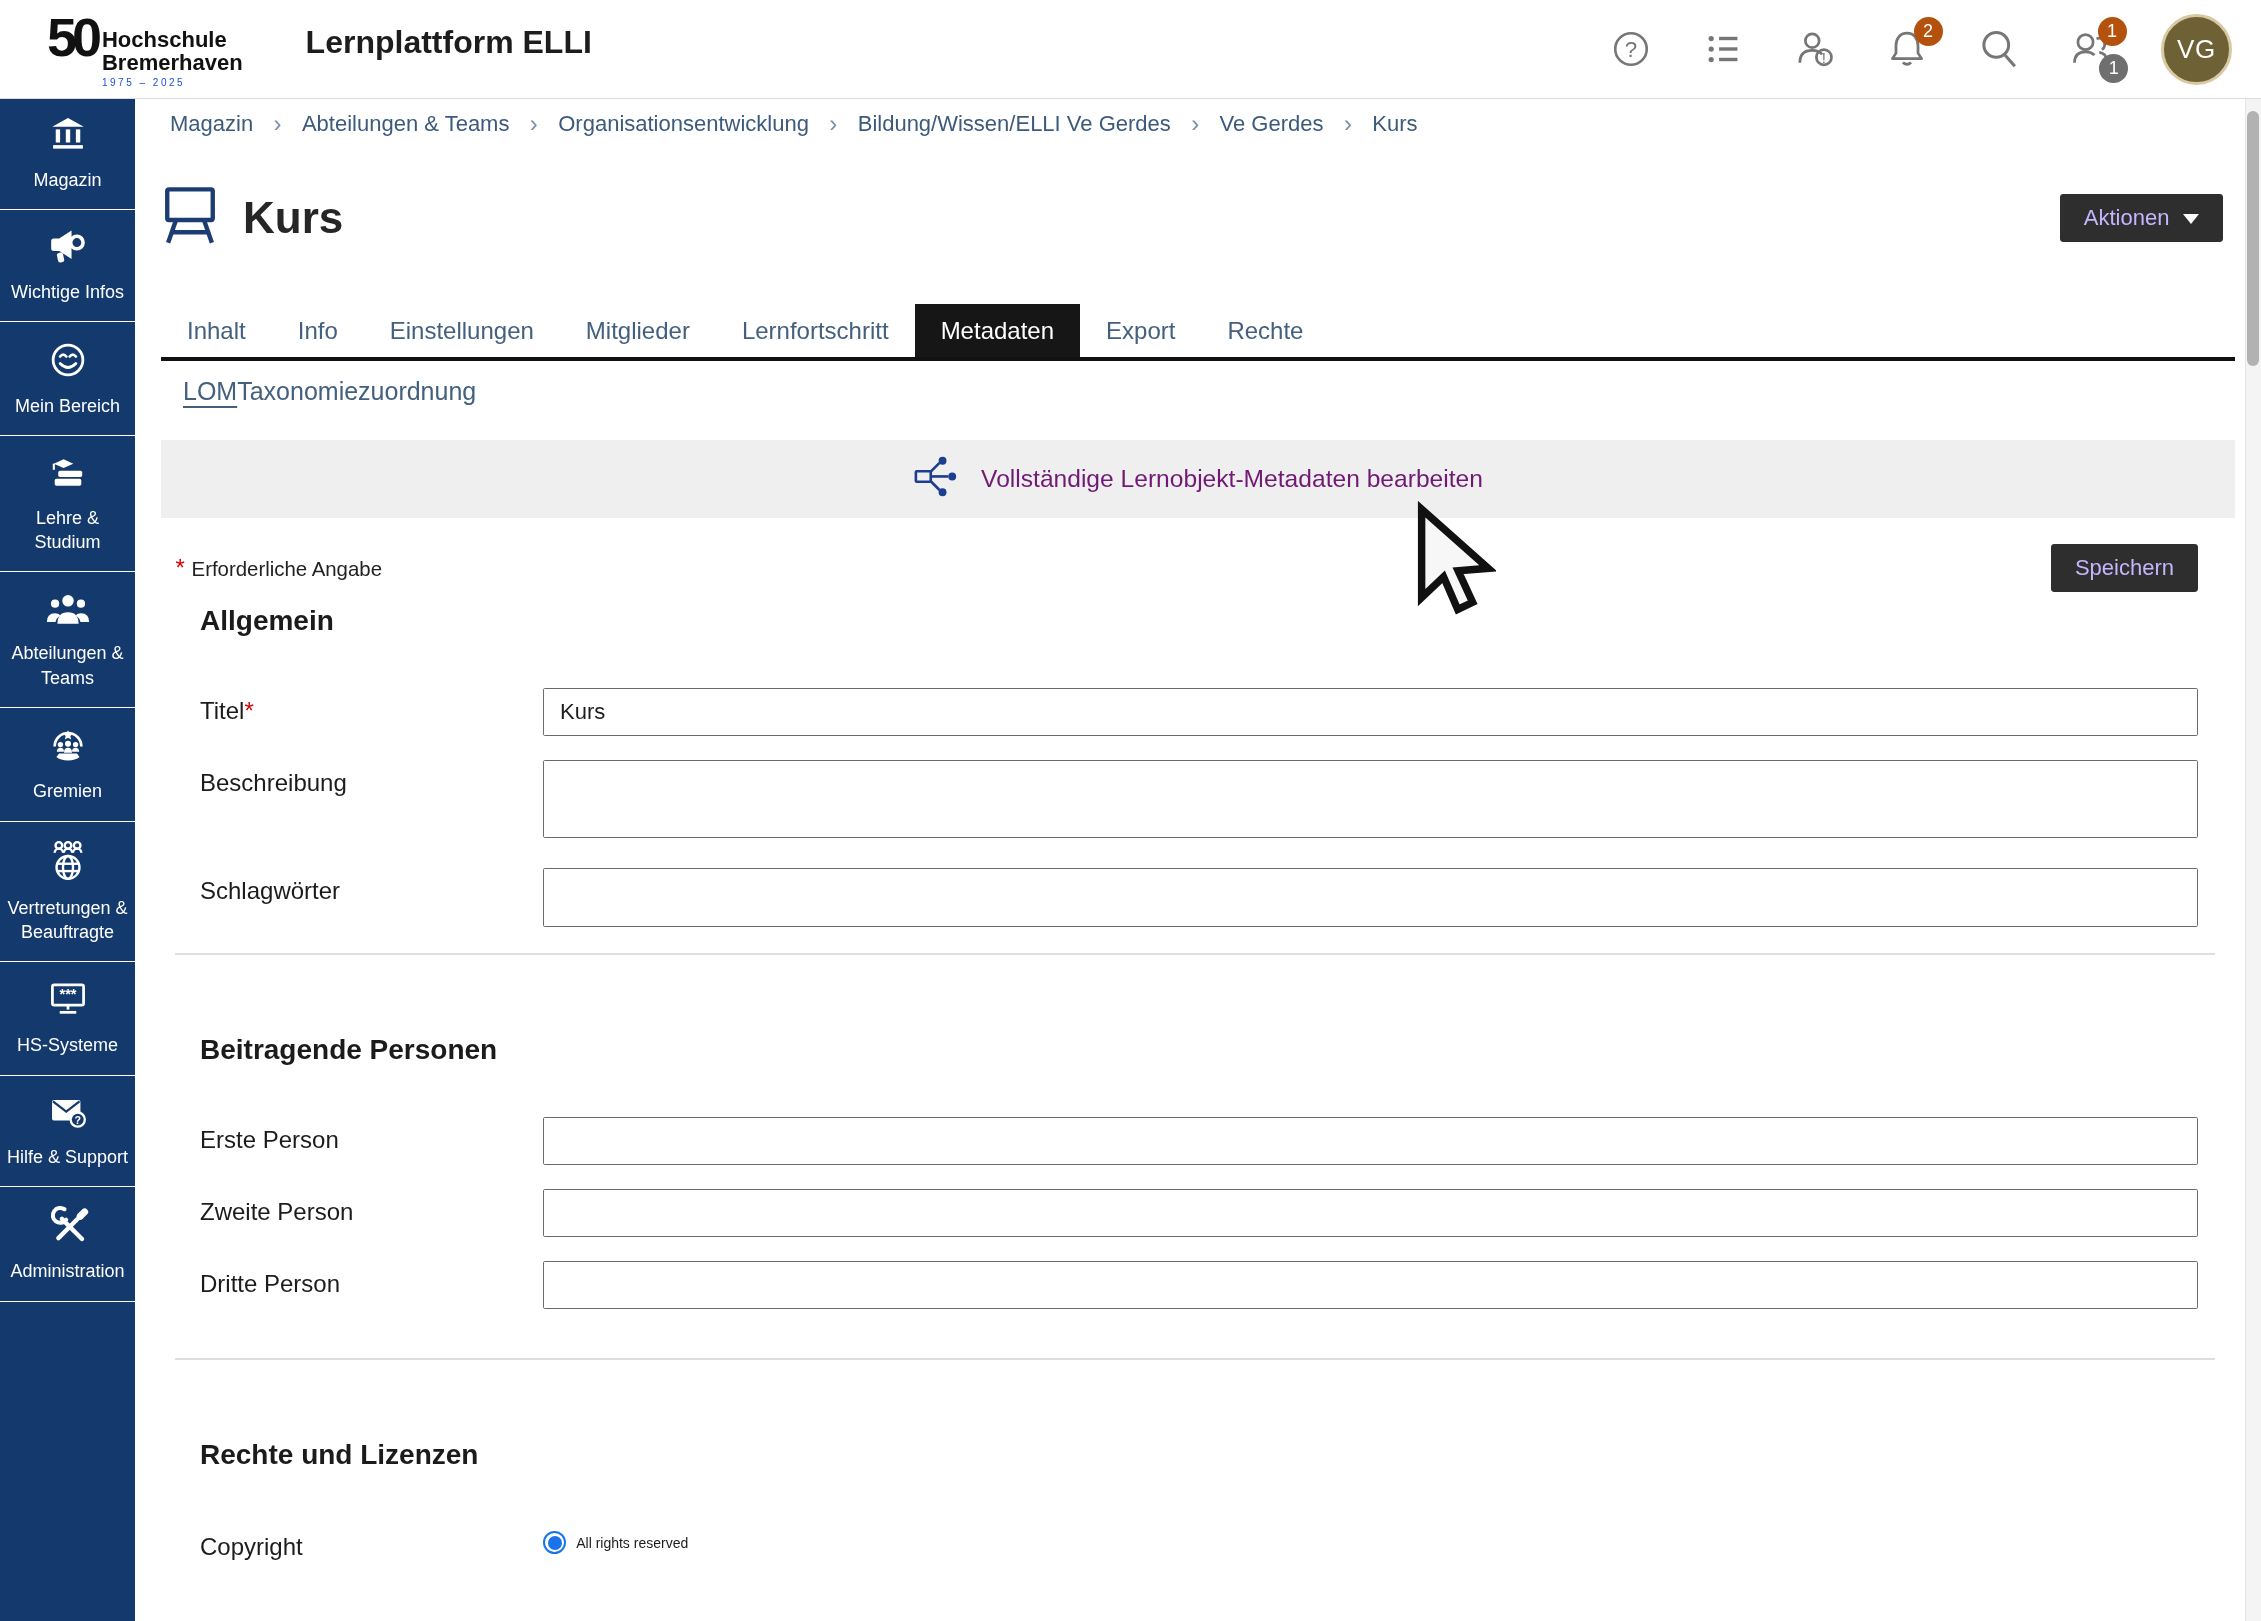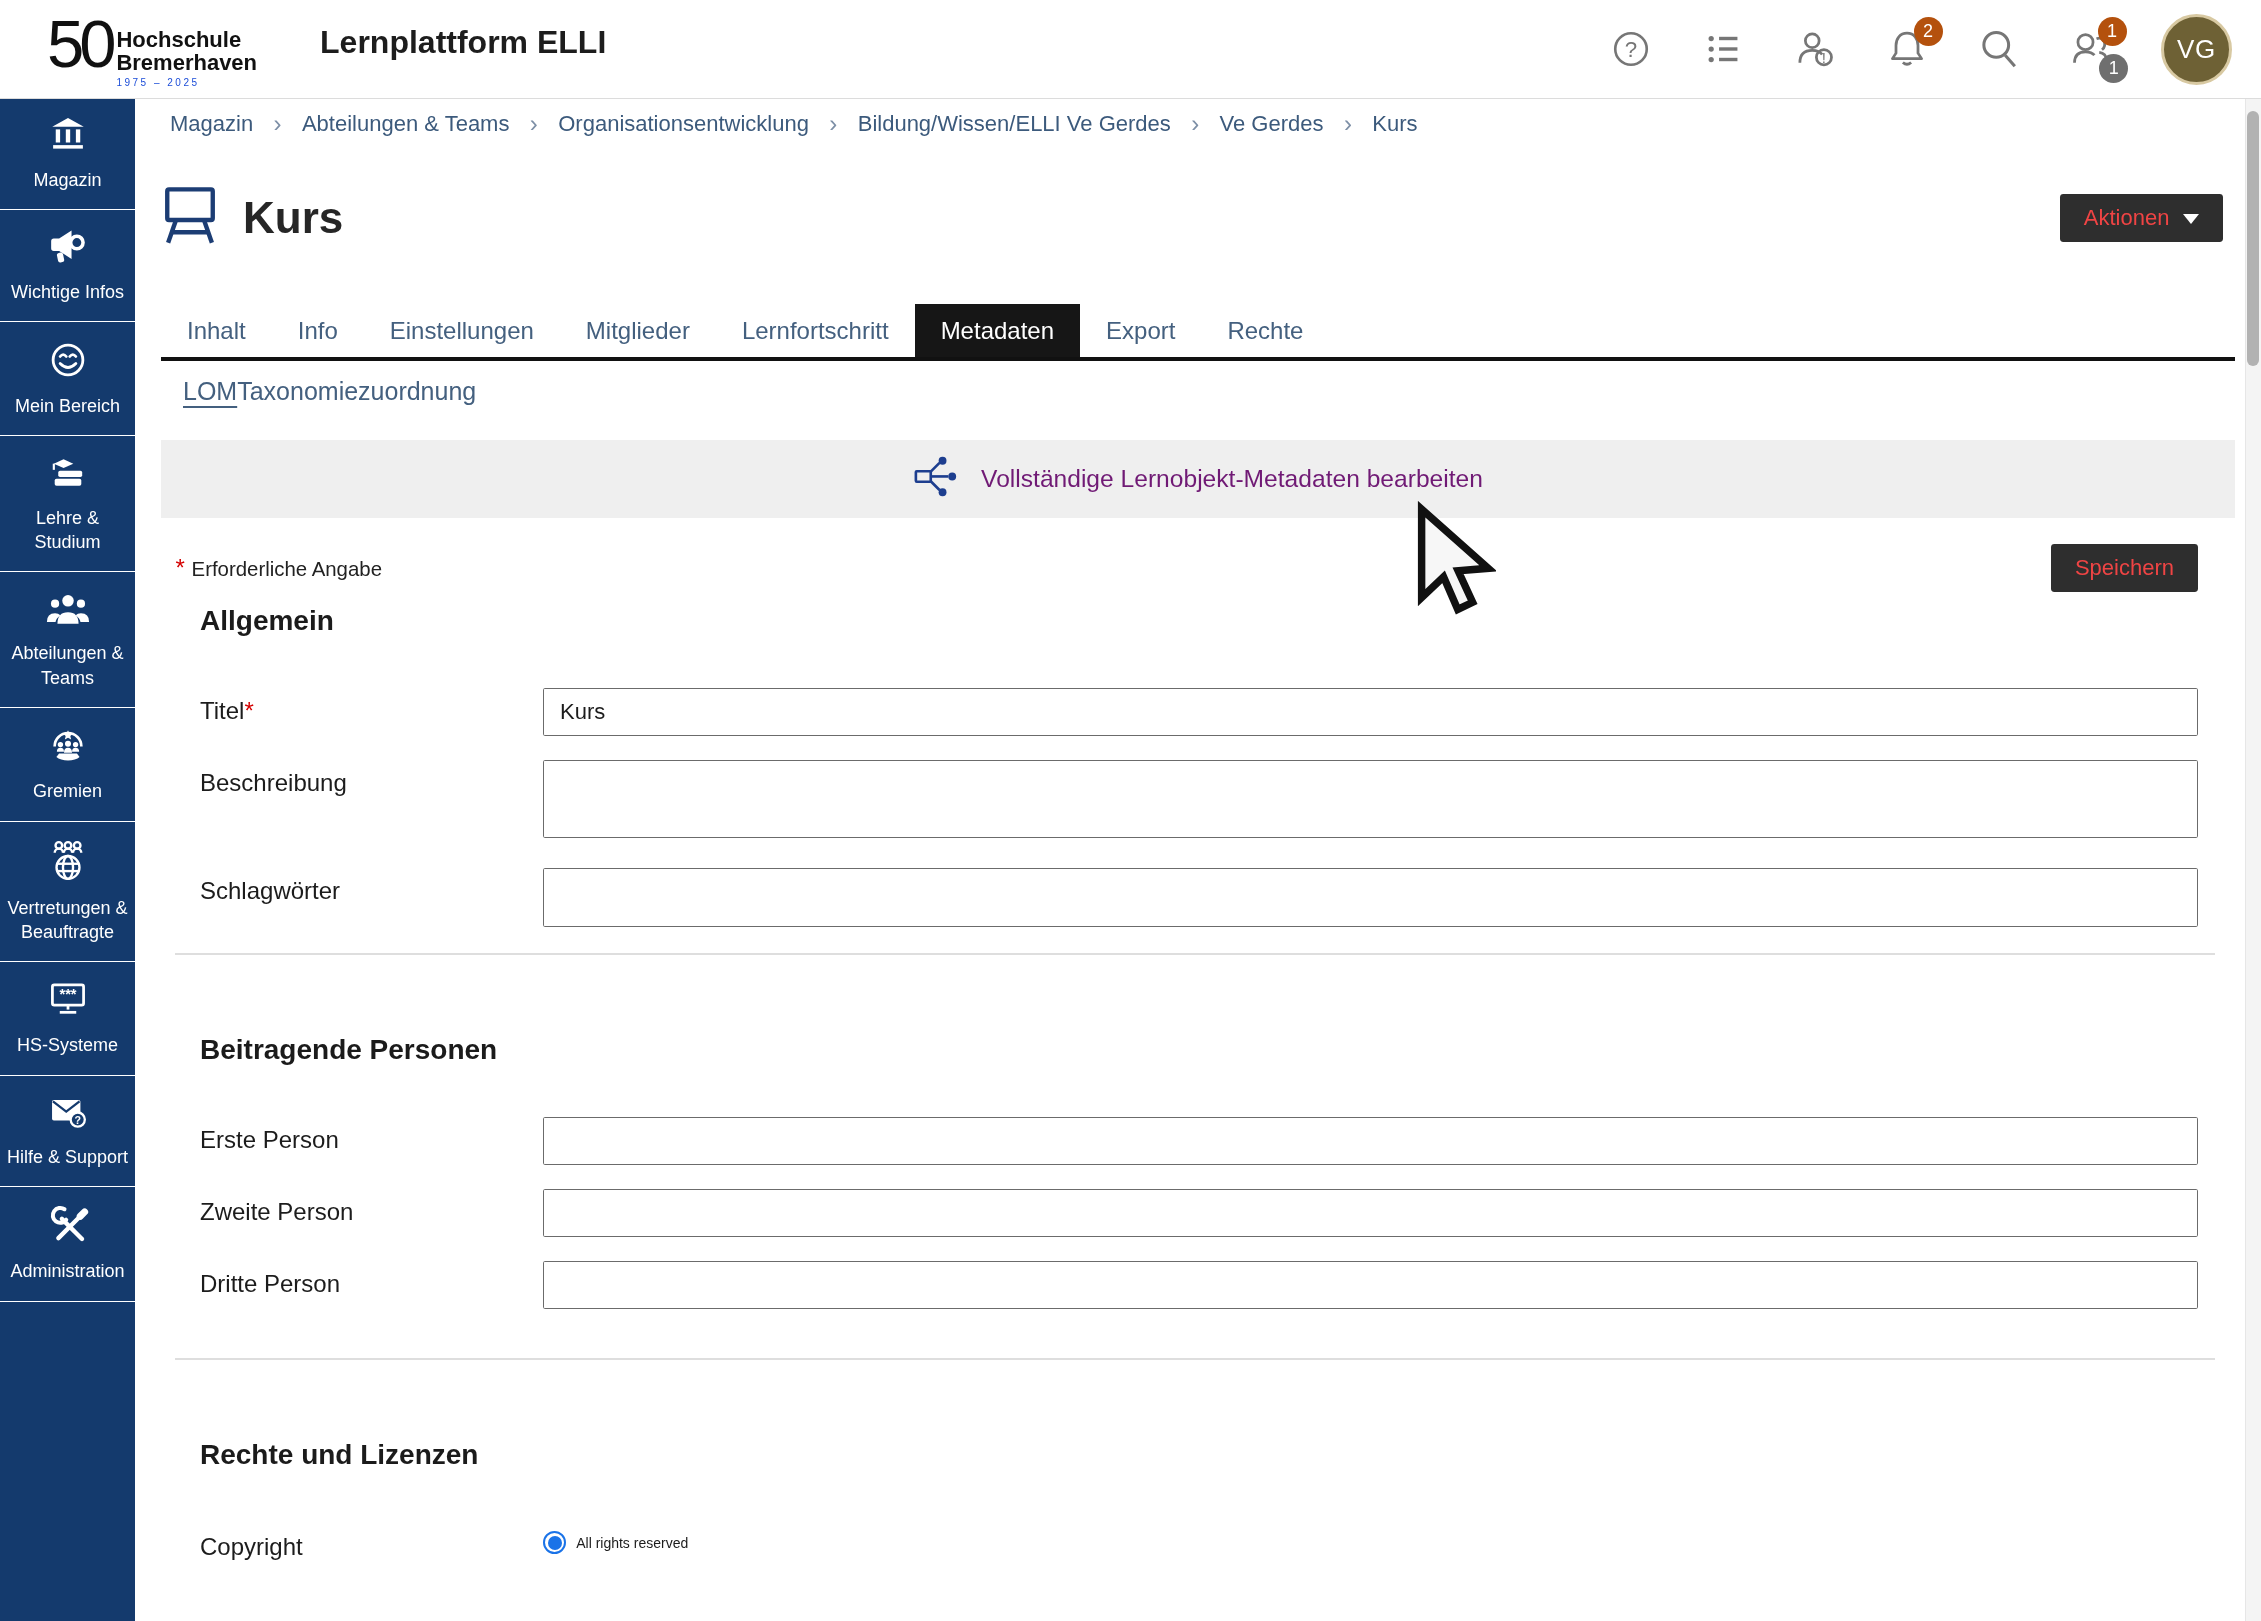--- a/index.html
+++ b/index.html
@@ -3,21 +3,21 @@
 <meta charset="utf-8">
 <style>
   html,body{margin:0;padding:0;background:#fff;}
   .app{position:relative;width:2261px;height:1621px;background:#fff;overflow:hidden;
        font-family:"Liberation Sans",sans-serif;color:#1c1c1c;}
 
   
   .topbar{position:absolute;left:0;top:0;width:100%;height:99px;background:#fff;
           border-bottom:0.8px solid #dcdcdc;display:flex;align-items:center;box-sizing:border-box;}
   .logo{margin-left:47px;display:flex;flex-direction:row;align-items:flex-start;color:#111;}
-  .logo-50{font-size:67px;font-weight:400;line-height:0.92;letter-spacing:-5.1px;margin-top:3.4px;text-align:right;}
+  .logo-50{font-size:54px;font-weight:700;line-height:0.92;letter-spacing:-5.1px;margin-top:3.4px;text-align:right;}
   .logo-txt{margin-left:5.1px;margin-top:18.7px;display:flex;flex-direction:column;}
   .logo-name{font-weight:700;font-size:22px;line-height:1.04;}
   .logo-years{font-size:10px;letter-spacing:2.5px;margin-top:2.5px;color:#1d4ed8;}
   .app-title{margin-left:63px;margin-top:-13.6px;font-size:32px;font-weight:700;color:#1d1d1d;}
   .top-icons{margin-left:auto;margin-right:29px;display:flex;align-items:center;gap:48px;}
   .tool{position:relative;width:44px;height:44px;display:flex;align-items:center;justify-content:center;cursor:pointer;}
   .tool svg{display:block;}
   .badge{position:absolute;width:29px;height:29px;border-radius:50%;color:#fff;font-size:18px;
          display:flex;align-items:center;justify-content:center;}
   .badge.orange{background:#b4510d;top:-10.2px;right:-13.6px;}
@@ -36,21 +36,21 @@
   
   .breadcrumb{position:absolute;left:135px;top:99px;right:15.3px;height:49px;background:#fff;
               display:flex;align-items:center;padding-left:35px;gap:20.4px;font-size:22px;color:#3c5a7c;}
   .crumb{cursor:pointer;white-space:nowrap;}
   .crumb-sep{color:#7d8fa6;font-size:24px;}
 
   
   .content{position:absolute;left:161px;top:149px;width:2074px;}
   .page-head{display:flex;align-items:center;margin-top:36px;}
   .page-title{font-size:44px;font-weight:700;color:#262626;margin-left:24px;}
-  .btn-dark{background:#2e2e2e;color:#ef4444;font-size:22px;border:none;border-radius:3.4px;
+  .btn-dark{background:#2e2e2e;color:#c4b5fd;font-size:22px;border:none;border-radius:3.4px;
             padding:11px 24px;display:flex;align-items:center;gap:13.6px;cursor:pointer;
             font-family:"Liberation Sans",sans-serif;text-align:right;}
   .actions-btn{margin-left:auto;margin-right:12px;}
   .caret-down{width:0;height:0;border-left:8.5px solid transparent;border-right:8.5px solid transparent;
               border-top:10.2px solid #fff;margin-top:2.5px;}
 
   .tabs{margin-top:53px;display:flex;align-items:flex-end;border-bottom:4.2px solid #111;}
   .tab{padding:12.7px 26px;font-size:24px;color:#44607f;cursor:pointer;white-space:nowrap;}
   .tab.active{background:#161616;color:#fff;}
 

